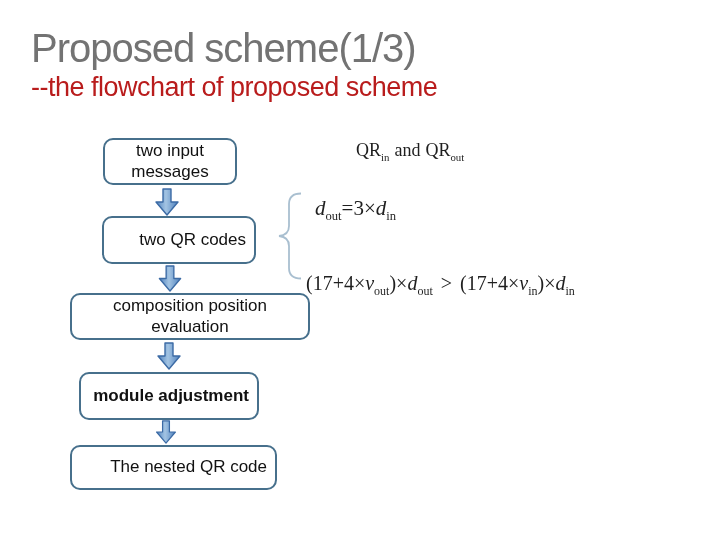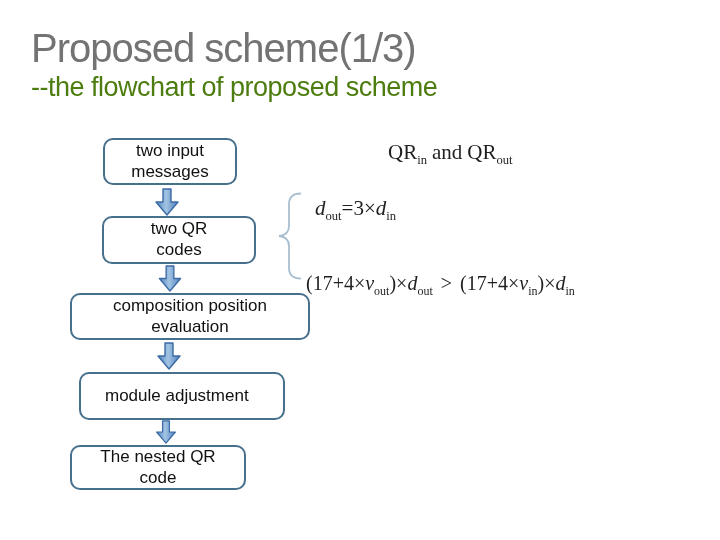--- a/index.html
+++ b/index.html
@@ -12,52 +12,52 @@
   }
   .slide-title {
     position: absolute; left: 31px; top: 25px;
     font-size: 40px; line-height: 1.15;
     color: #737373; letter-spacing: -1px;
     white-space: nowrap;
   }
   .slide-subtitle {
     position: absolute; left: 31px; top: 73px;
     font-size: 27px; line-height: 1.1;
-    color: #4d7c0f; letter-spacing: -0.5px;
+    color: #b91c1c; letter-spacing: -0.5px;
     white-space: nowrap;
   }
   .flow-box {
     position: absolute;
     box-sizing: border-box;
     border: 2px solid #47708c;
     border-radius: 10px;
     background: #ffffff;
-    display: flex; align-items: center; justify-content: flex-start;
+    display: flex; align-items: center; justify-content: flex-end;
     text-align: center;
     font-size: 17px; line-height: 1.22; color: #111111;
-    padding: 2px 24px;
+    padding: 2px 8px;
   }
   .box1 { left: 103px; top: 138px; width: 134px; height: 47px; }
   .box2 { left: 102px; top: 216px; width: 154px; height: 48px; }
   .box3 { left: 70px;  top: 293px; width: 240px; height: 47px; }
-  .box4 { left: 79px;  top: 372px; width: 206px; height: 48px; }
-  .box5 { left: 70px;  top: 445px; width: 176px; height: 45px; }
+  .box4 { left: 79px;  top: 372px; width: 180px; height: 48px; font-weight: bold; }
+  .box5 { left: 70px;  top: 445px; width: 207px; height: 45px; }
   .arrow { position: absolute; }
   .a1 { left: 155px; top: 188px; }
   .a2 { left: 158px; top: 265px; }
   .a3 { left: 157px; top: 342px; }
   .a4 { left: 154px; top: 420px; }
   .brace { position: absolute; left: 276px; top: 192px; }
   .formula {
     position: absolute;
     font-family: "Liberation Serif", serif;
     color: #1f1f1f;
     white-space: nowrap;
   }
-  .f1 { left: 356px; top: 140px; font-size: 21px; margin-left: 32px; }
+  .f1 { left: 356px; top: 140px; font-size: 18px; }
   .f2 { left: 315px; top: 196px; font-size: 21px; text-align: right; }
   .f3 { left: 306px; top: 244px; font-size: 20px; margin-top: 28px; }
   .formula sub { font-size: 0.6em; line-height: 0; }
   .formula i { font-style: italic; }
   .gap { padding: 0 5px; }
   .gt-gap { padding: 0 8px; }
   .hidden-defs { position: absolute; width: 0; height: 0; }
 </style>
 </head>
 <body>

